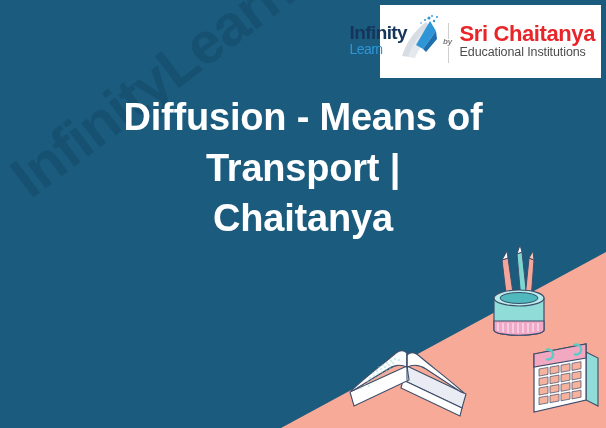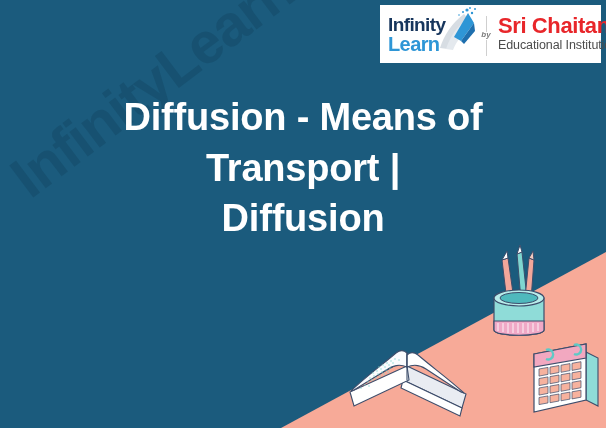--- a/index.html
+++ b/index.html
@@ -39,47 +39,48 @@
     color:rgba(10,45,65,0.20);
     white-space:nowrap;
     pointer-events:none;
     user-select:none;
   }
 
   
   .logo-card{
     position:absolute;
     left:380px;top:5px;
-    width:221px;height:58px;
+    width:221px;height:73px;
     background:#ffffff;
     z-index:5;
     display:flex;
     align-items:center;
     padding:0 6px;
     box-sizing:border-box;
+    justify-content:flex-end;
   }
   .logo-left{
     position:relative;
     width:92px;height:62px;
     flex:0 0 92px;
   }
   .il-word{
     position:absolute;
     left:2px;top:12px;
     font-size:19px;
     font-weight:700;
     color:#16355c;
     letter-spacing:-0.6px;
     line-height:1;
   }
   .il-word2{
     position:absolute;
     left:2px;top:31px;
-    font-size:20px;
-    font-weight:700;
+    font-size:14px;
+    font-weight:400;
     color:#2e96d6;
     letter-spacing:-0.6px;
     line-height:1;
   }
   .il-swoosh{
     position:absolute;
     left:48px;top:4px;
     width:44px;height:46px;
   }
   .logo-by{
@@ -259,21 +260,21 @@
         <path d="M11 65.5 l9 -1.6 l0 7 l-9 1.7 Z"></path>
         <path d="M22 63.6 l9 -1.6 l0 7 l-9 1.7 Z"></path>
         <path d="M33 61.7 l9 -1.6 l0 7 l-9 1.7 Z"></path>
         <path d="M44 59.8 l9 -1.6 l0 7 l-9 1.7 Z"></path>
       </g>
     </svg>
   </div>
 
   <div class="title">
     <span>Diffusion - Means of Transport |</span>
-    <span>Diffusion</span>
+    <span>Chaitanya</span>
   </div>
 
   <div class="logo-card">
     <div class="logo-left">
       <div class="il-word">Infinity</div>
       <div class="il-word2">Learn</div>
       <svg class="il-swoosh" viewBox="0 0 44 46">
         <path d="M6 41 C10 28 18 16 30 7 L36 14 C25 22 18 31 14 42 Z" fill="#d7dde3"></path>
         <path d="M12 42 C16 30 23 19 34 11 L40 18 C30 25 23 33 19 43 Z" fill="#e4e9ee"></path>
         <path d="M20 30 L34 6 L40 16 L27 34 Z" fill="#2e96d6"></path>

